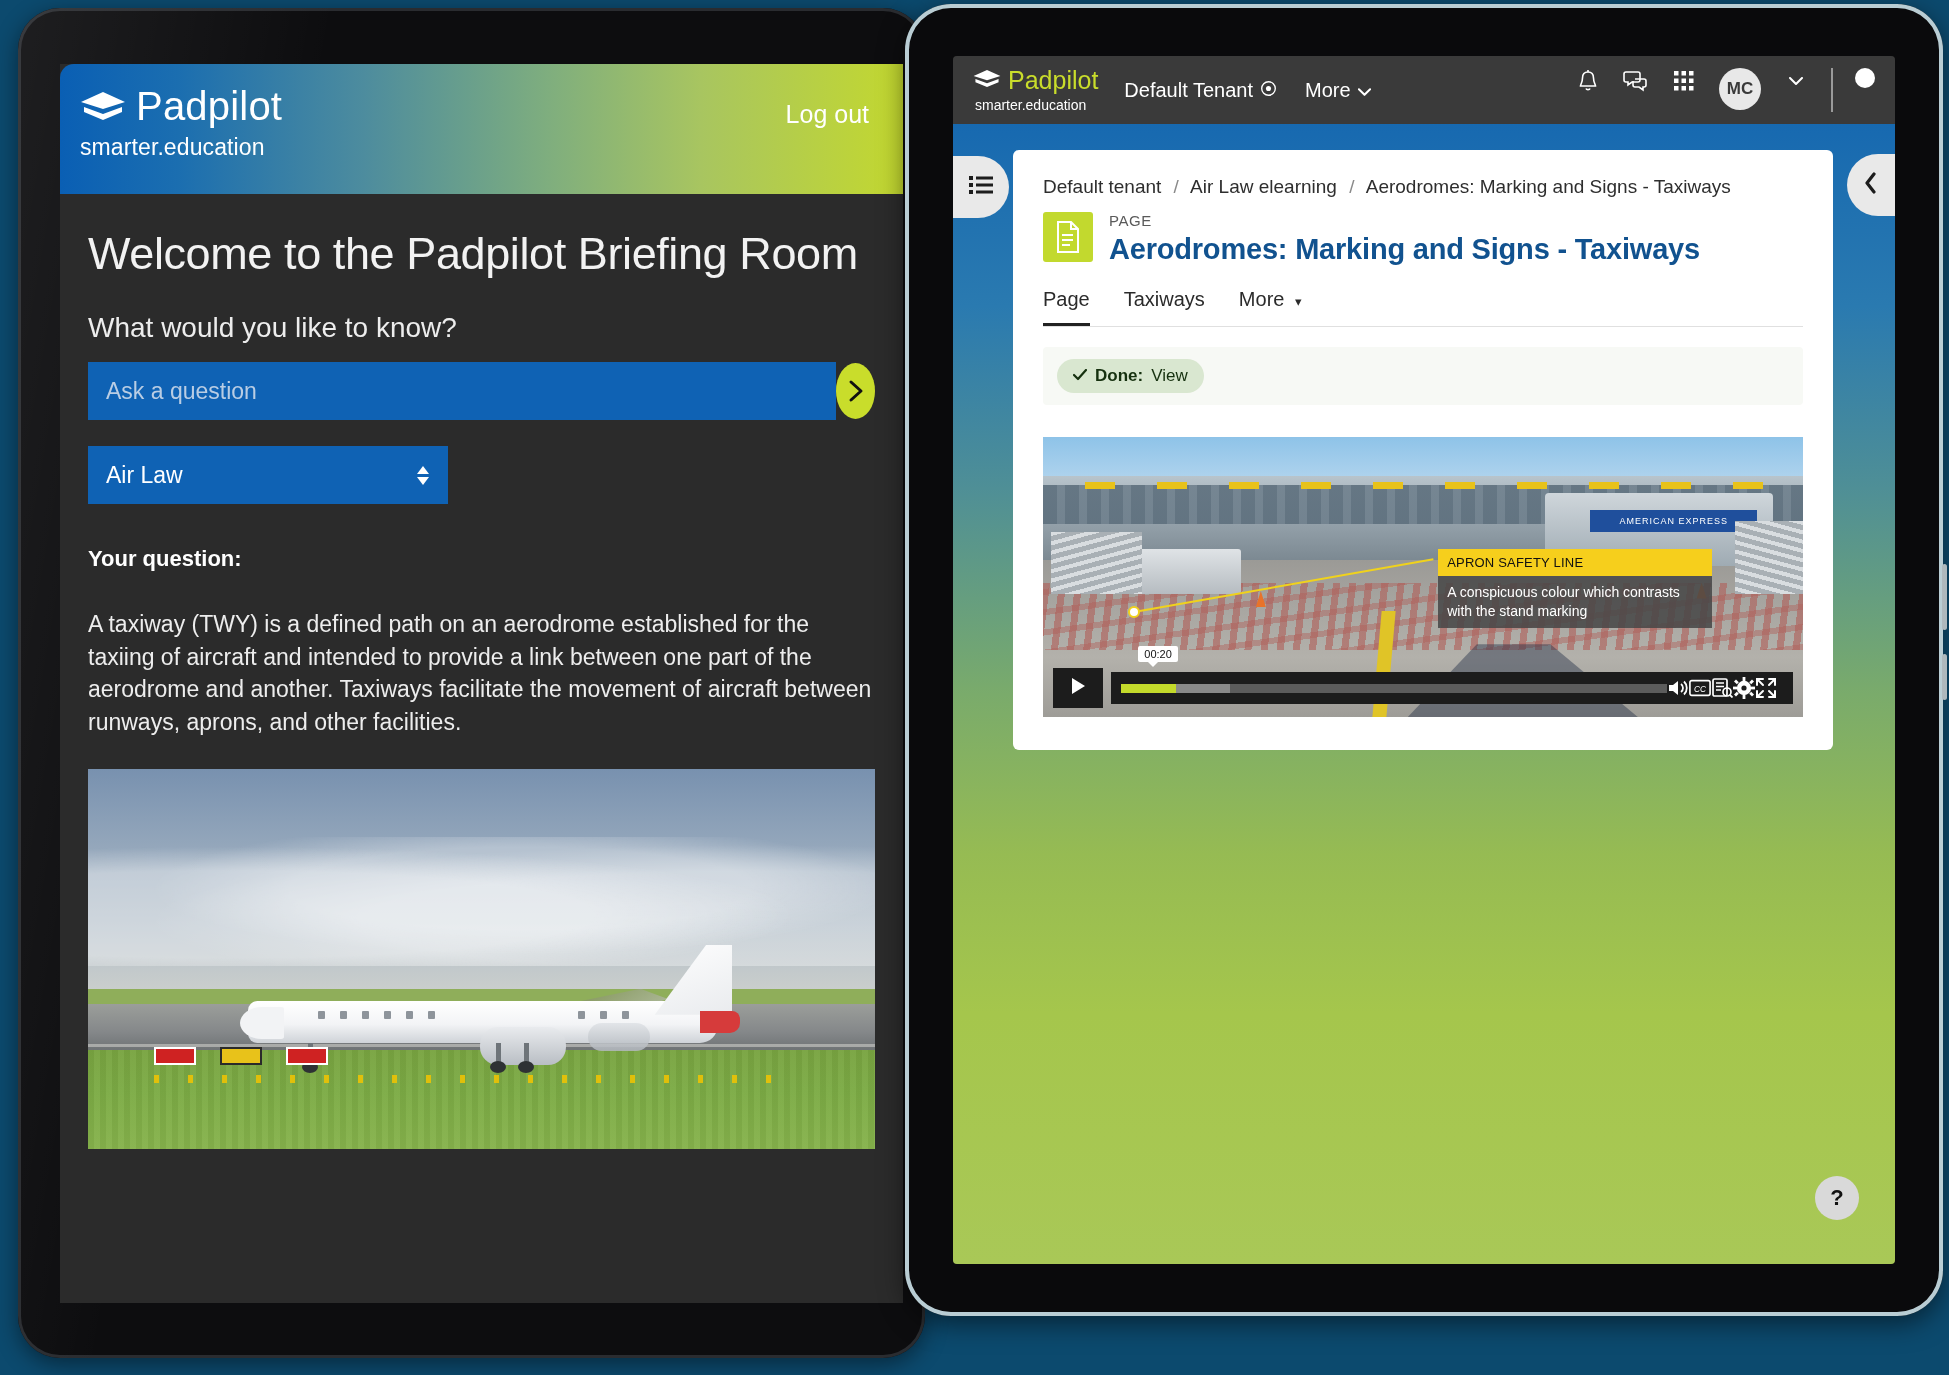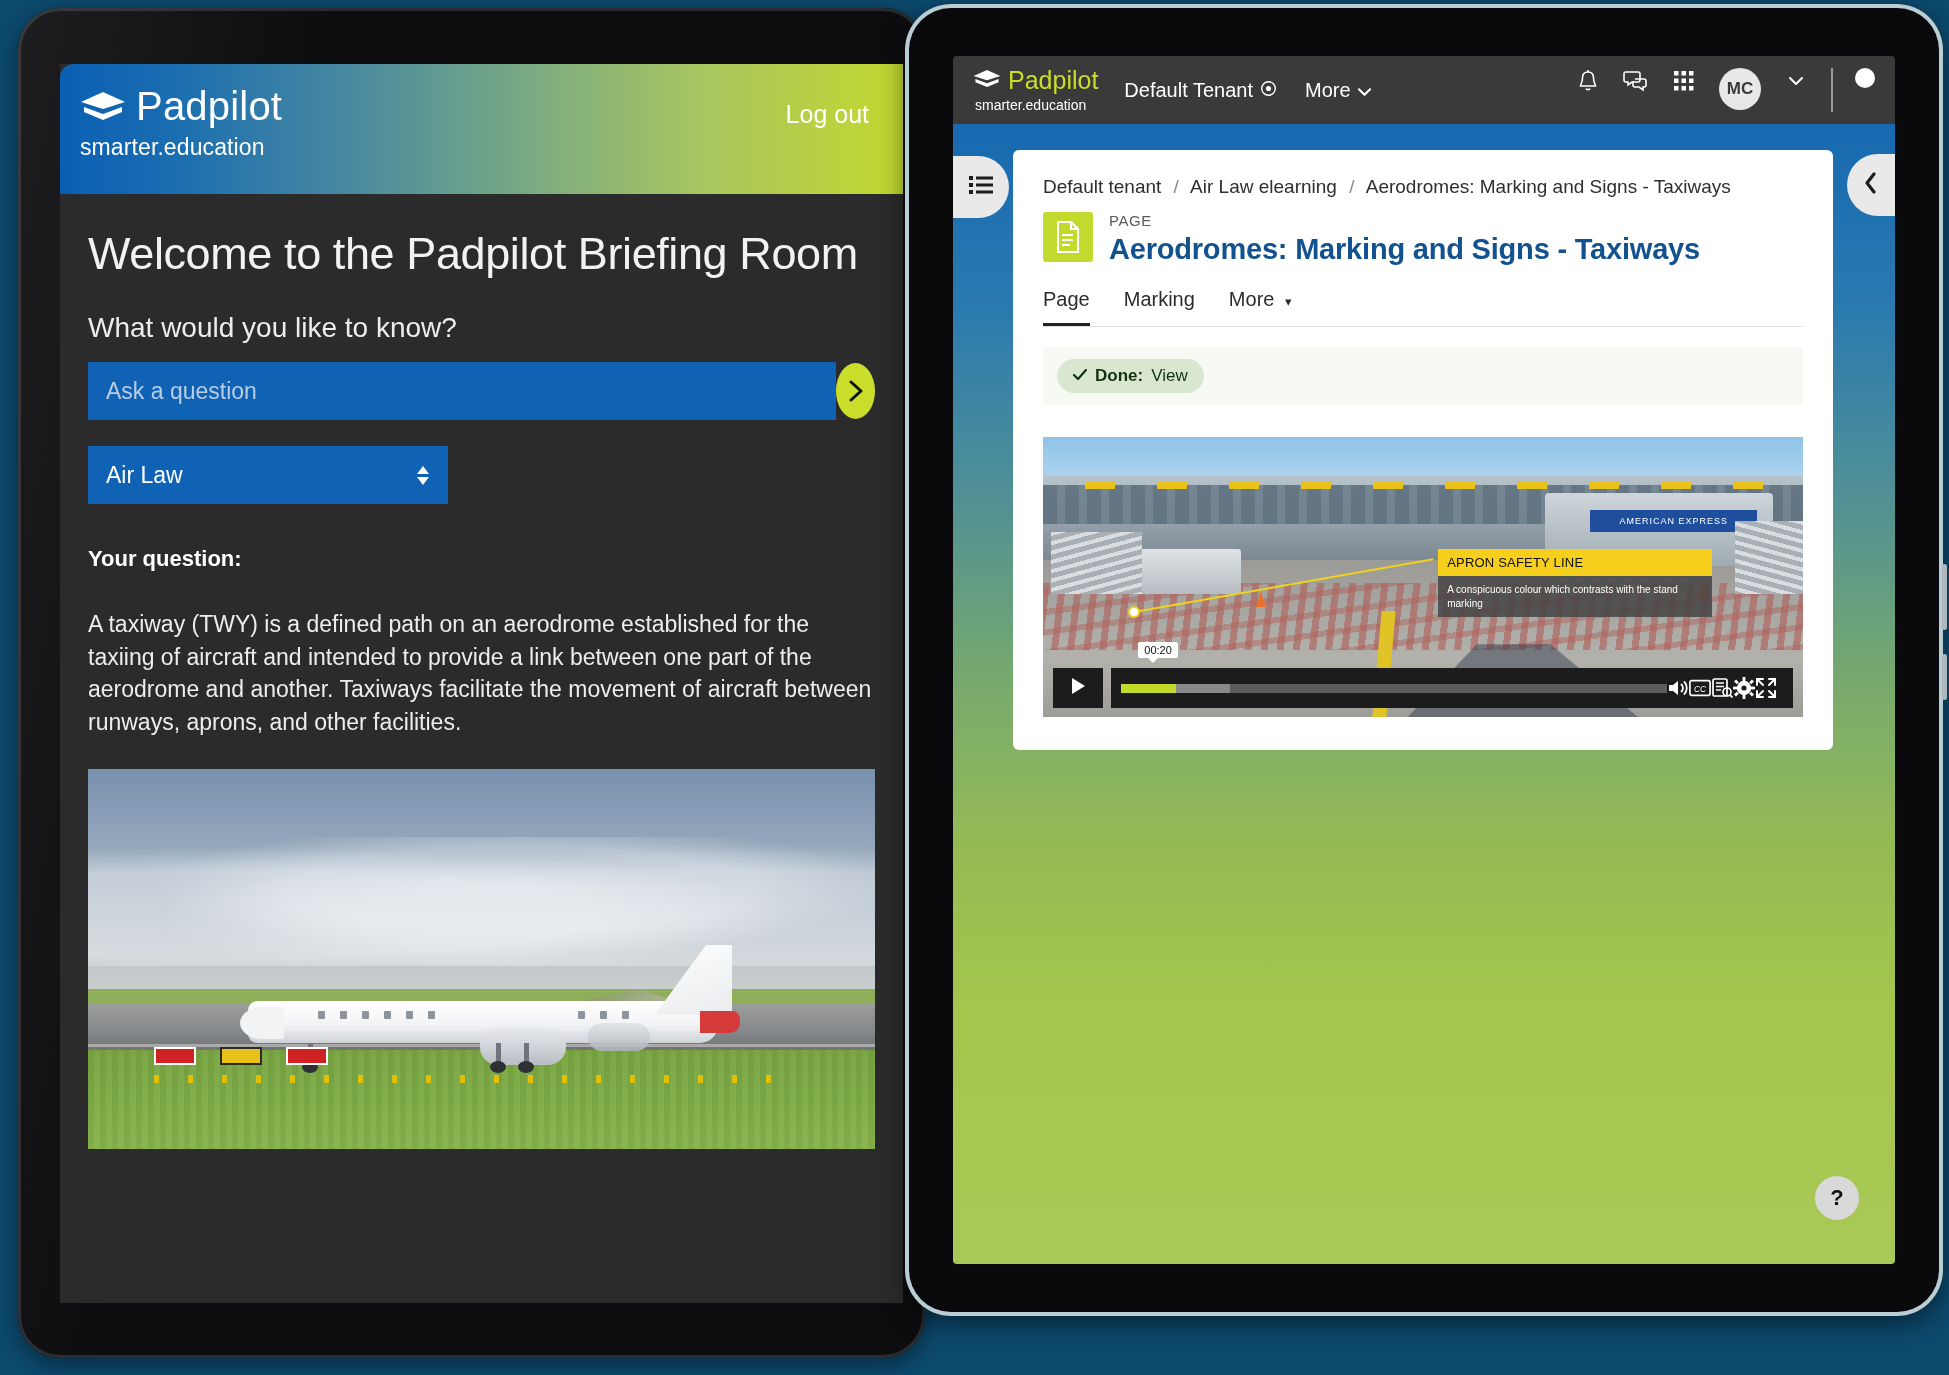--- a/index.html
+++ b/index.html
@@ -211,28 +211,28 @@
   .v-truck { position:absolute; left:4%; top:40%; width:22%; height:16%;
     background: linear-gradient(180deg,#dfe3e6 0%,#b6bcc1 100%); border-radius:3px; }
   .v-stairs { position:absolute; left:1%; top:34%; width:12%; height:22%;
     background: repeating-linear-gradient(165deg,#d9dde0 0 4px, #a9b0b5 4px 9px); }
   .v-stairs2 { position:absolute; right:0; top:30%; width:9%; height:26%;
     background: repeating-linear-gradient(-165deg,#d9dde0 0 4px, #a9b0b5 4px 9px); }
   .v-cone { position:absolute; width:10px; height:16px; background:#e8732a; clip-path: polygon(50% 0,100% 100%,0 100%); }
 
   .v-callout { position:absolute; left:52%; top:40%; width:36%; z-index:3; }
   .v-callout-title { background:#f6cf1c; color:#111; font-size:13px; padding:6px 9px; font-weight:500; letter-spacing:.2px; }
-  .v-callout-body { background: rgba(70,70,70,.86); color:#fff; font-size:10px; padding:7px 9px; line-height:1.35; }
+  .v-callout-body { background: rgba(70,70,70,.86); color:#fff; font-size:14px; padding:7px 9px; line-height:1.35; }
   .v-leader { position:absolute; left:12%; top:62%; width:40%; height:2px; z-index:2; }
   .v-leader-line { position:absolute; left:0; top:0; width:100%; height:2px; background:#f0d21c; transform-origin: left center; transform: rotate(-10deg); }
   .v-leader-dot { position:absolute; left:-6px; top:-5px; width:12px; height:12px; border-radius:50%; background:#fff; border:2px solid #f0d21c; }
 
   .v-controls { position:absolute; left:10px; right:10px; bottom:9px; height:40px; display:flex; align-items:center; gap:8px; z-index:5; }
   .v-play { width:50px; height:40px; background:#1c1c1c; display:flex; align-items:center; justify-content:center; cursor:pointer; }
-  .v-bar-wrap { flex:1; height:40px; background:#1c1c1c; display:flex; align-items:center; padding:0 10px; position:relative; }
+  .v-bar-wrap { flex:1; height:32px; background:#1c1c1c; display:flex; align-items:center; padding:0 10px; position:relative; }
   .v-track { position:relative; width:100%; height:9px; background:#5c5c5c; }
   .v-buffer { position:absolute; left:0; top:0; height:100%; width:20%; background:#8a8a8a; }
   .v-progress { position:absolute; left:0; top:0; height:100%; width:10%; background:#c4da2b; }
   .v-time-tip { position:absolute; left:4%; top:-26px; background:#fff; color:#111; font-size:11px; padding:2px 6px; border-radius:2px; }
   .v-time-tip:after { content:""; position:absolute; left:10px; bottom:-5px; border-left:5px solid transparent; border-right:5px solid transparent; border-top:5px solid #fff; }
   .v-ctrl-icons { display:flex; align-items:flex-end; padding-right:6px;font-style:italic; }
   .v-ci { width:22px; height:22px; display:flex; align-items:center; justify-content:center; cursor:pointer; }
 
   .help-btn {
     position: absolute; right: 36px; bottom: 44px; width: 44px; height: 44px; border-radius: 50%;
@@ -472,21 +472,21 @@
               <div class="page-kicker">PAGE</div>
               <div class="page-title">Aerodromes: Marking and Signs - Taxiways</div>
             </div>
           </div>
 
           <div class="r-tabs">
             <div class="r-tab active">
               <span>Page</span>
             </div>
             <div class="r-tab">
-              <span>Marking</span>
+              <span>Taxiways</span>
             </div>
             <div class="r-tab">
               <span>More</span>
               <span class="chev">▾</span>
             </div>
           </div>
 
           <div class="done-bar">
             <span class="done-pill">
               <span>

